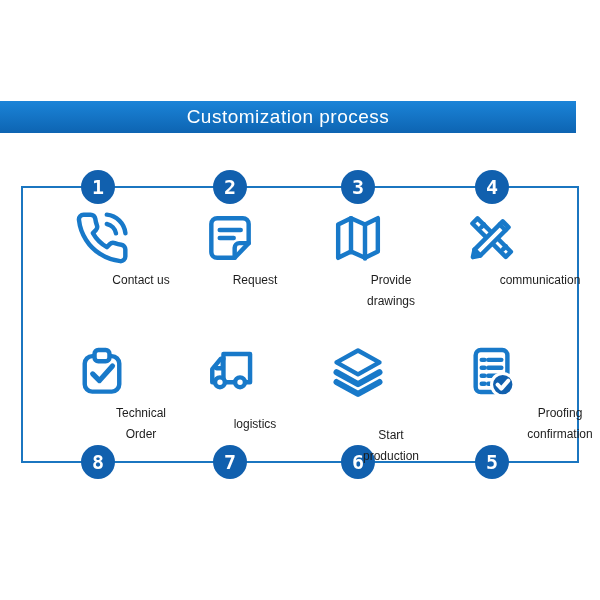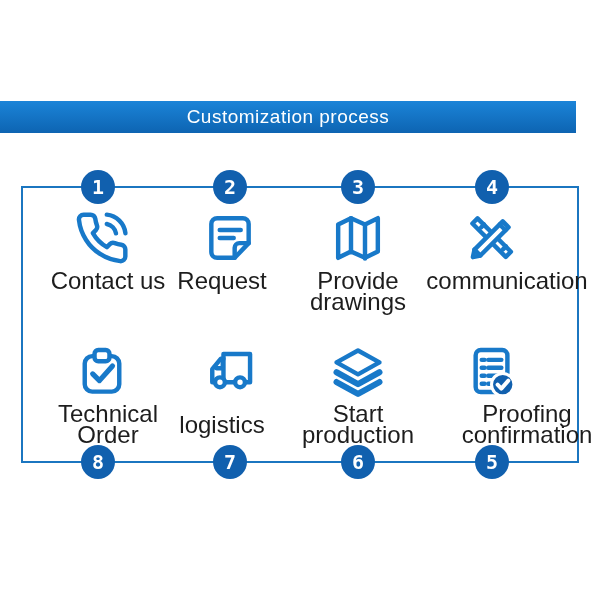--- a/index.html
+++ b/index.html
@@ -15,21 +15,21 @@
     color:var(--number-text);font-size:19px;line-height:32px;text-align:center;letter-spacing:.5px;}
   .frame{position:absolute;left:21px;top:186px;width:554px;height:273px;
     border:2px solid var(--frame-border);z-index:1;}
   .num-circle{position:absolute;width:34px;height:34px;border-radius:50%;
     background:var(--circle-fill);color:var(--number-text);z-index:2;
     font-family:"DejaVu Sans Mono",monospace;font-weight:bold;font-size:20px;
     line-height:34px;text-align:center;}
   .cell-icon{position:absolute;width:56px;height:56px;color:var(--icon-stroke);z-index:2;}
   .cell-icon svg{width:100%;height:100%;display:block;}
   .cell-label{position:absolute;width:170px;text-align:center;color:var(--label-text);
-    font-size:24px;line-height:21px;z-index:2;}
+    font-size:12px;line-height:21px;z-index:2;padding-left:33px;}
   .single-center{padding-top:11px;}
 </style>
 </head>
 <body>
 
 <div class="canvas">
 
   <div class="banner">
     <span>Customization process</span>
   </div>
@@ -134,21 +134,21 @@
     <div>communication</div>
   </div>
 
   <div class="cell-label" style="left:23px;top:403px;">
     <div>Technical</div>
     <div>Order</div>
   </div>
   <div class="cell-label single-center" style="left:137px;top:403px;">
     <div>logistics</div>
   </div>
-  <div class="cell-label" style="left:273px;top:403px;">
+  <div class="cell-label" style="left:273px;top:425px;">
     <div>Start</div>
     <div>production</div>
   </div>
   <div class="cell-label" style="left:442px;top:403px;">
     <div>Proofing</div>
     <div>confirmation</div>
   </div>
 
 </div>
 

